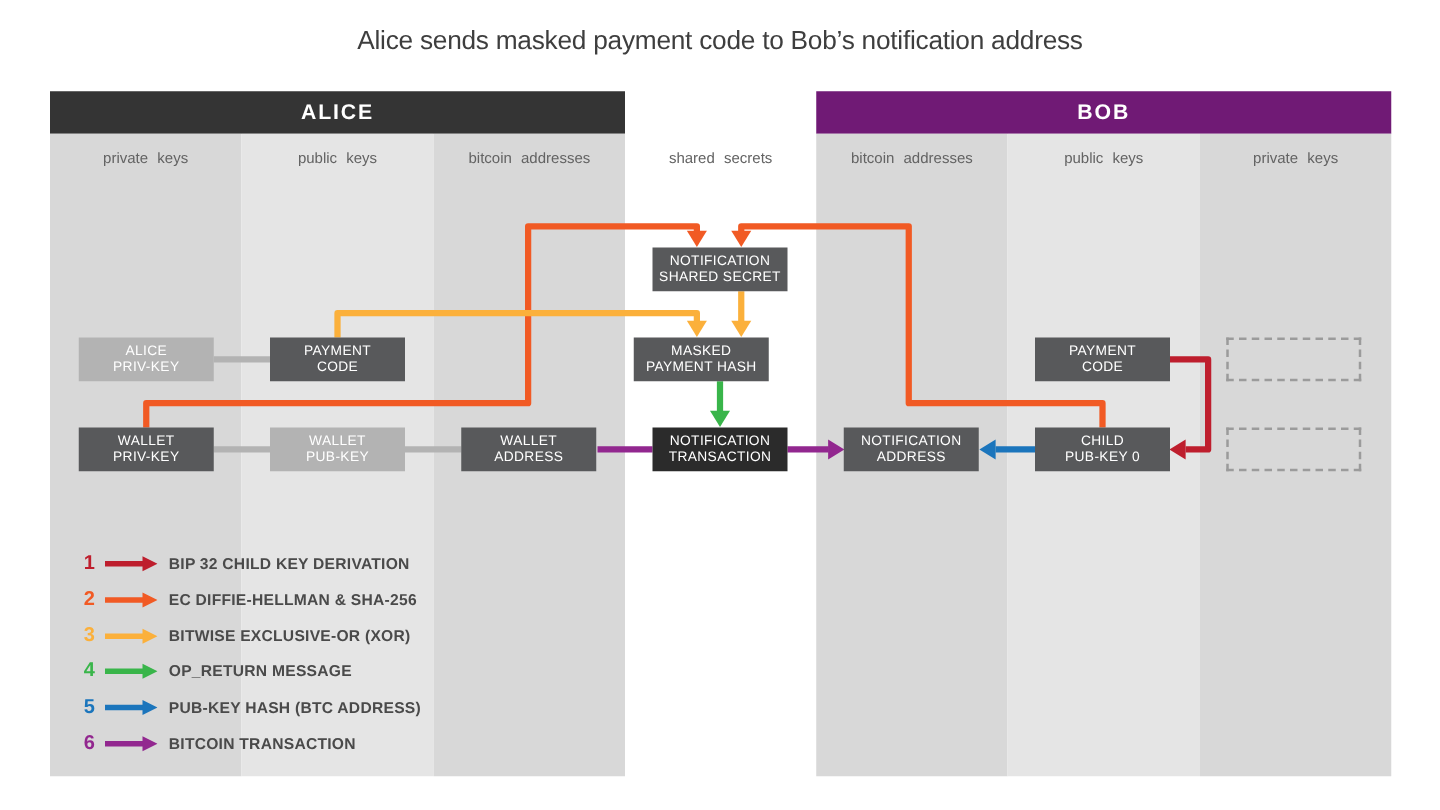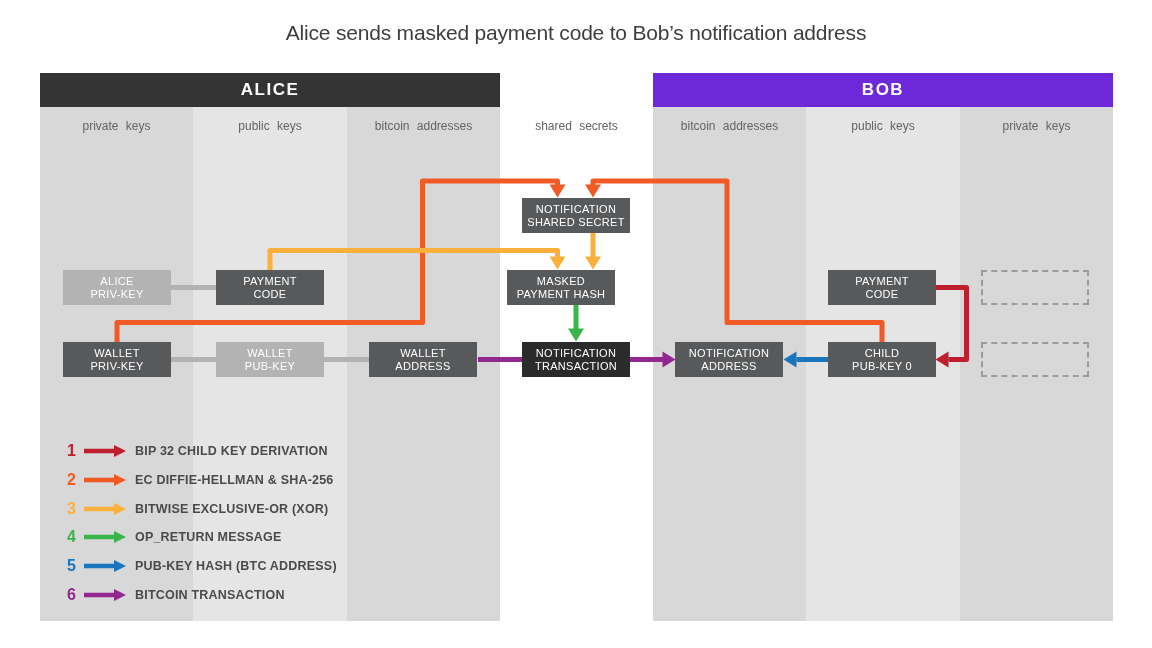--- a/index.html
+++ b/index.html
@@ -28,21 +28,21 @@
   .legend-label{margin-left:9px;font-size:12.5px;font-weight:bold;color:#4a4a4a;letter-spacing:0.2px;}
 </style>
 </head>
 <body>
 
 <div id="canvas">
 
   <div class="title">Alice sends masked payment code to Bob’s notification address</div>
 
   <div class="hdr" style="left: 40px; width: 460px; background: rgb(52, 52, 52);">ALICE</div>
-  <div class="hdr" style="left: 653px; width: 460px; background: #6d28d9;">BOB</div>
+  <div class="hdr" style="left: 653px; width: 460px; background: #701a75;">BOB</div>
 
   <div class="col" style="left: 40px; width: 153px; background: rgb(216, 216, 216);"></div>
   <div class="col" style="left: 193px; width: 154px; background: rgb(229, 229, 229);"></div>
   <div class="col" style="left: 347px; width: 153px; background: rgb(216, 216, 216);"></div>
   <div class="col" style="left: 653px; width: 153px; background: rgb(216, 216, 216);"></div>
   <div class="col" style="left: 806px; width: 154px; background: rgb(229, 229, 229);"></div>
   <div class="col" style="left: 960px; width: 153px; background: rgb(216, 216, 216);"></div>
 
   <div class="collabel" style="left:40px;width:153px;">private keys</div>
   <div class="collabel" style="left:193px;width:154px;">public keys</div>

